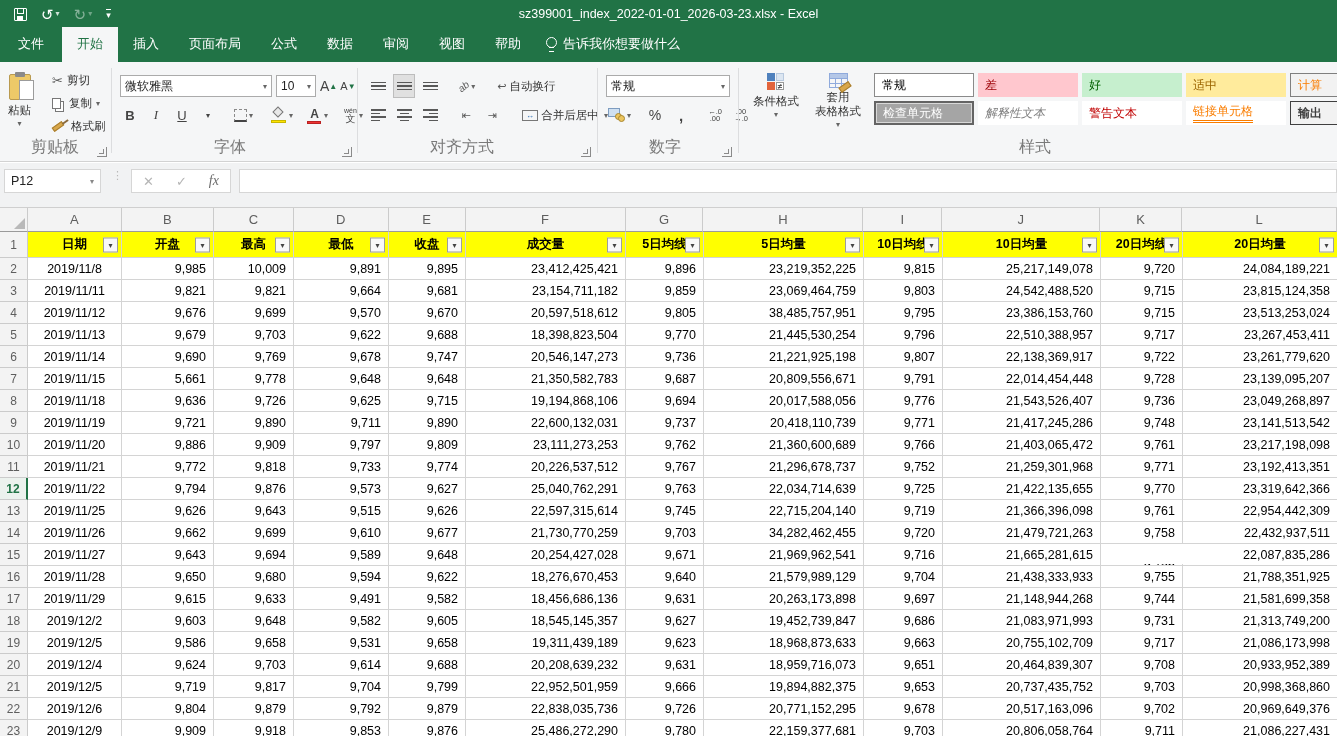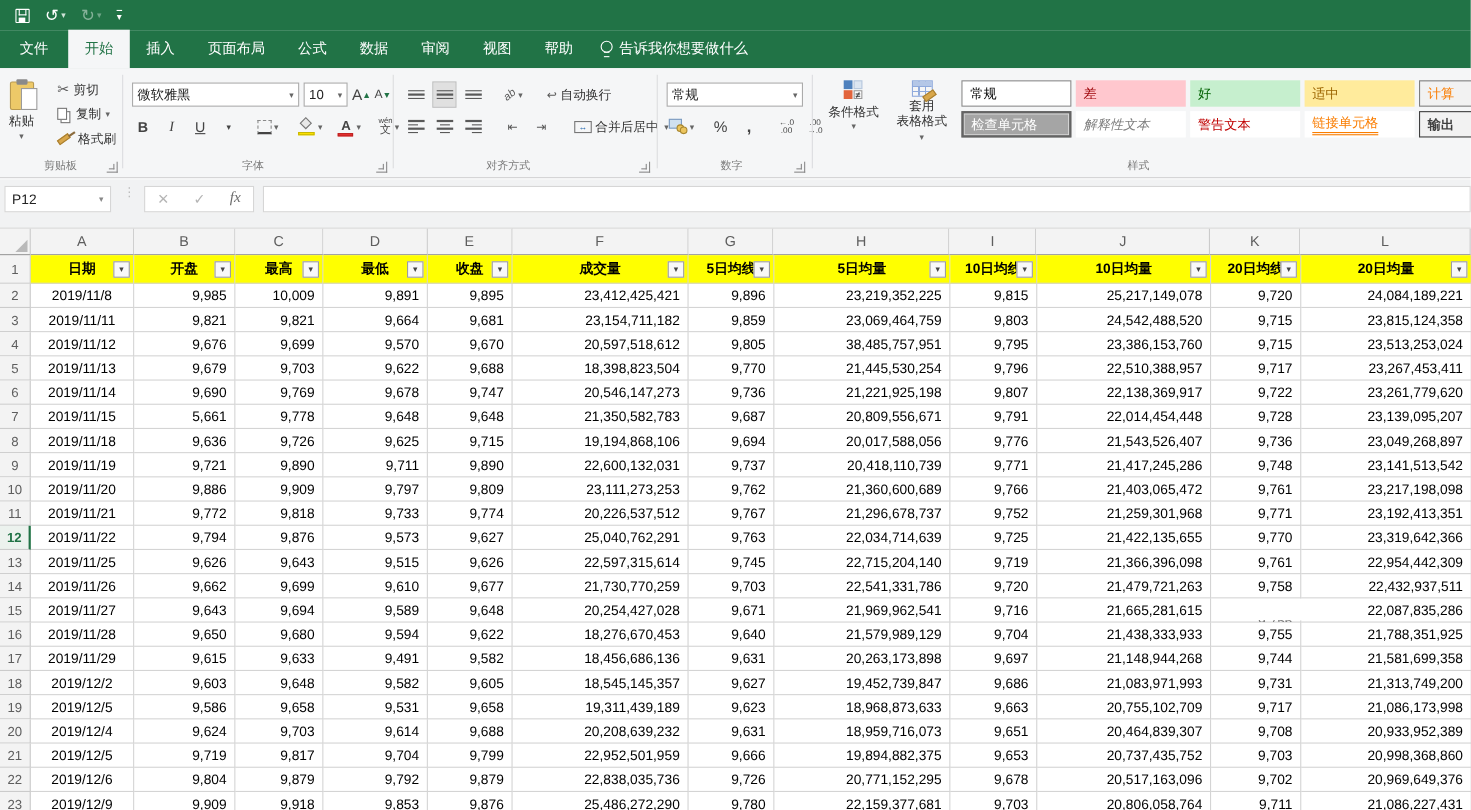--- a/index.html
+++ b/index.html
@@ -24,21 +24,21 @@
   .tab.file { padding:8px 18px 9px; }
   .tab.active { background:#f5f6f7; color:#217346; }
   .tellme { display:flex; align-items:center; gap:6px; color:#fff; font-size:13px; padding:8px 10px 9px; cursor:pointer; }
   .bulb { width:11px; height:15px; position:relative; display:inline-block; }
   .bulb:before { content:""; position:absolute; left:0; top:0; width:9px; height:9px; border:1.5px solid #fff; border-radius:50%; }
   .bulb:after { content:""; position:absolute; left:3px; bottom:0; width:5px; height:3px; border-top:1.5px solid #fff; border-bottom:1.5px solid #fff; }
 
   
   .ribbon { position:absolute; left:0; top:62px; width:1337px; height:100px; background:#f5f6f7; border-bottom:1px solid #d2d2d2; }
   .rsep { position:absolute; top:6px; bottom:8px; width:1px; background:#dcdddf; }
-  .grouplabel { position:absolute; bottom:3px; font-size:10px; color:#7a7a7a; text-align:center; }
+  .grouplabel { position:absolute; bottom:3px; font-size:16px; color:#7a7a7a; text-align:center; }
   .launcher { position:absolute; bottom:4px; width:10px; height:10px; border-right:1px solid #8a8a8a; border-bottom:1px solid #8a8a8a; cursor:pointer; }
   .launcher:before { content:""; position:absolute; right:2px; bottom:2px; width:4px; height:4px; border-right:1px solid #8a8a8a; border-bottom:1px solid #8a8a8a; }
 
   .bigbtn { position:absolute; display:flex; flex-direction:column; align-items:center; cursor:pointer; font-size:11.5px; color:#333; }
   .bigbtn .dd { font-size:8px; color:#666; margin-top:1px; }
   .clipboard-ic { width:22px; height:26px; background:#edc968; border:1px solid #b99a50; border-radius:2px; position:relative; margin-bottom:3px; }
   .clipboard-ic:before { content:""; position:absolute; left:5px; top:-3px; width:10px; height:5px; background:#8a8a8a; border-radius:1px; }
   .clipboard-ic:after { content:""; position:absolute; right:-4px; top:5px; width:13px; height:18px; background:#fff; border:1px solid #9b9b9b; }
 
   .smallrow { position:absolute; display:flex; align-items:center; gap:4px; font-size:11.5px; color:#333; cursor:pointer; white-space:nowrap; }
@@ -146,20 +146,21 @@
         <span class="dd">▾</span>
       </span>
     <span class="qbtn disabled">
         <span>↻</span>
         <span class="dd">▾</span>
       </span>
     <span class="qbtn">
         <span class="qat-more">▾</span>
       </span>
   </div>
+  <div class="title-text">sz399001_index_2022-01-01_2026-03-23.xlsx  -  Excel</div>
 </div>
 
 <div class="tabrow">
   <div id="tabs" style="display:flex;align-items:stretch;">
       <div class="tab file">文件</div>
       <div class="tab active">开始</div>
       <div class="tab">插入</div>
       <div class="tab">页面布局</div>
       <div class="tab">公式</div>
       <div class="tab">数据</div>
@@ -639,21 +640,21 @@
     </div>
     <div class="grow">
       <div class="rowhdr">14</div>
       <div class="cell ctr" style="width: 94px;">2019/11/26</div>
       <div class="cell" style="width: 92px;">9,662</div>
       <div class="cell" style="width: 80px;">9,699</div>
       <div class="cell" style="width: 95px;">9,610</div>
       <div class="cell" style="width: 77px;">9,677</div>
       <div class="cell" style="width: 160px;">21,730,770,259</div>
       <div class="cell" style="width: 78px;">9,703</div>
-      <div class="cell" style="width: 160px;">22,541,331,786</div>
+      <div class="cell" style="width: 160px;">34,282,462,455</div>
       <div class="cell" style="width: 79px;">9,720</div>
       <div class="cell" style="width: 158px;">21,479,721,263</div>
       <div class="cell" style="width: 82px;">9,758</div>
       <div class="cell" style="width: 155px;">22,432,937,511</div>
     </div>
     <div class="grow">
       <div class="rowhdr">15</div>
       <div class="cell ctr" style="width: 94px;">2019/11/27</div>
       <div class="cell" style="width: 92px;">9,643</div>
       <div class="cell" style="width: 80px;">9,694</div>

